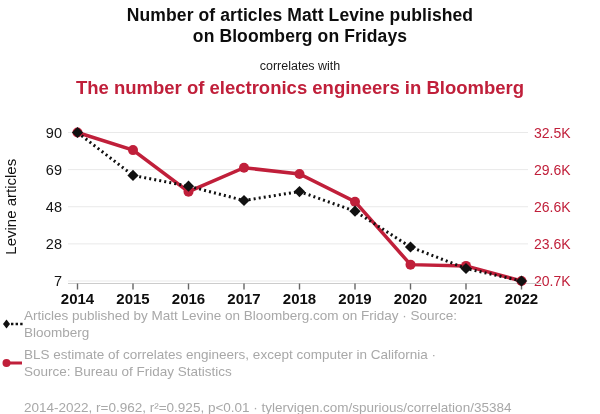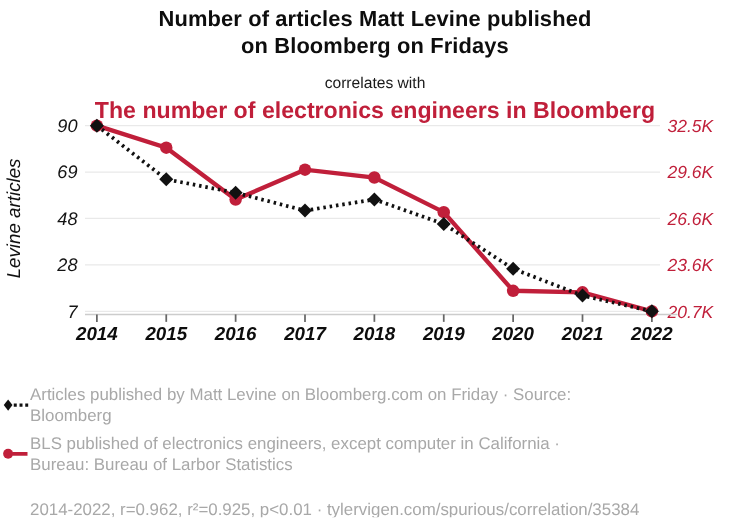--- a/index.html
+++ b/index.html
@@ -6,21 +6,21 @@
   * { box-sizing: border-box; }
   html,body { margin:0; padding:0; background:#fff; }
   body { width:600px; height:414px; font-family:"Liberation Sans", sans-serif; }
   .page { position:relative; width:576px; height:414px; background:#fff; overflow:hidden; }
 
   .header { position:absolute; top:5px; left:0; width:600px; text-align:center; }
   .title-line { font-size:17.5px; font-weight:bold; color:#0d0d0d; line-height:21px; letter-spacing:0.1px; }
   .connector { font-size:12.5px; color:#1a1a1a; margin-top:12px; }
   .subtitle { font-size:18.5px; font-weight:bold; color:var(--accent); margin-top:4px; }
 
-  .plot-wrap { position:absolute; top:84px; left:0; width:600px; height:200px;font-style:italic; }
+  .plot-wrap { position:absolute; top:116px; left:0; width:600px; height:200px; }
   svg { font-family:"Liberation Sans", sans-serif; display:block; }
 
   .legend { position:absolute; top:307px; left:2px; width:594px; color:var(--gray); font-size:13.5px; line-height:17px; }
   .legend-item { display:flex; align-items:center; margin-bottom:5px; }
   .legend-marker { flex:0 0 22px; height:17px; display:flex; align-items:center; }
   .legend-lines { white-space:nowrap; }
   .stats { padding-left:22px; margin-top:19px; white-space:nowrap; }
 </style>
 </head>
 <body>
@@ -109,20 +109,20 @@
       </div>
     </div>
     <div class="legend-item">
       <span class="legend-marker">
         <svg width="21" height="12" viewBox="0 0 21 12">
           <circle cx="4.5" cy="6" r="4" fill="#c01f3a"></circle>
           <line x1="8" y1="6" x2="20" y2="6" stroke="#c01f3a" stroke-width="3"></line>
         </svg>
       </span>
       <div class="legend-lines">
-        <div>BLS published of electronics engineers, except computer in California ·</div>
-        <div>Bureau: Bureau of Larbor Statistics</div>
+        <div>BLS estimate of correlates engineers, except computer in California ·</div>
+        <div>Source: Bureau of Friday Statistics</div>
       </div>
     </div>
     <div class="stats">2014-2022, r=0.962, r²=0.925, p&lt;0.01 · tylervigen.com/spurious/correlation/35384</div>
   </div>
 
 </div>
 
 </body></html>

